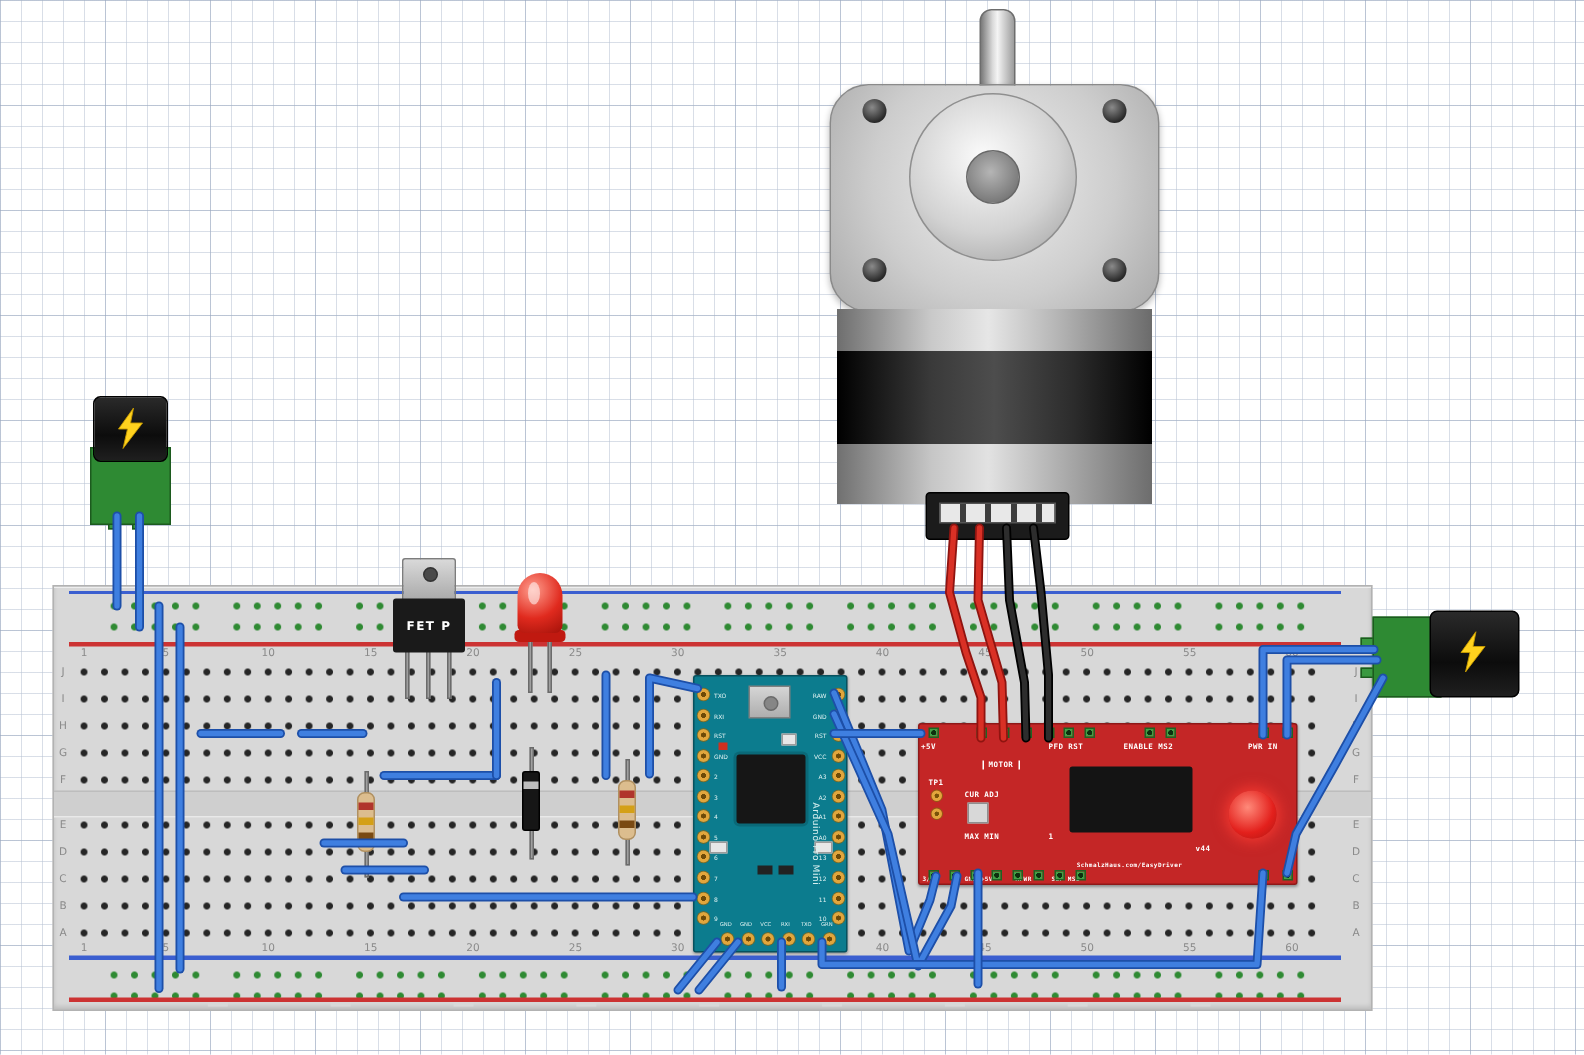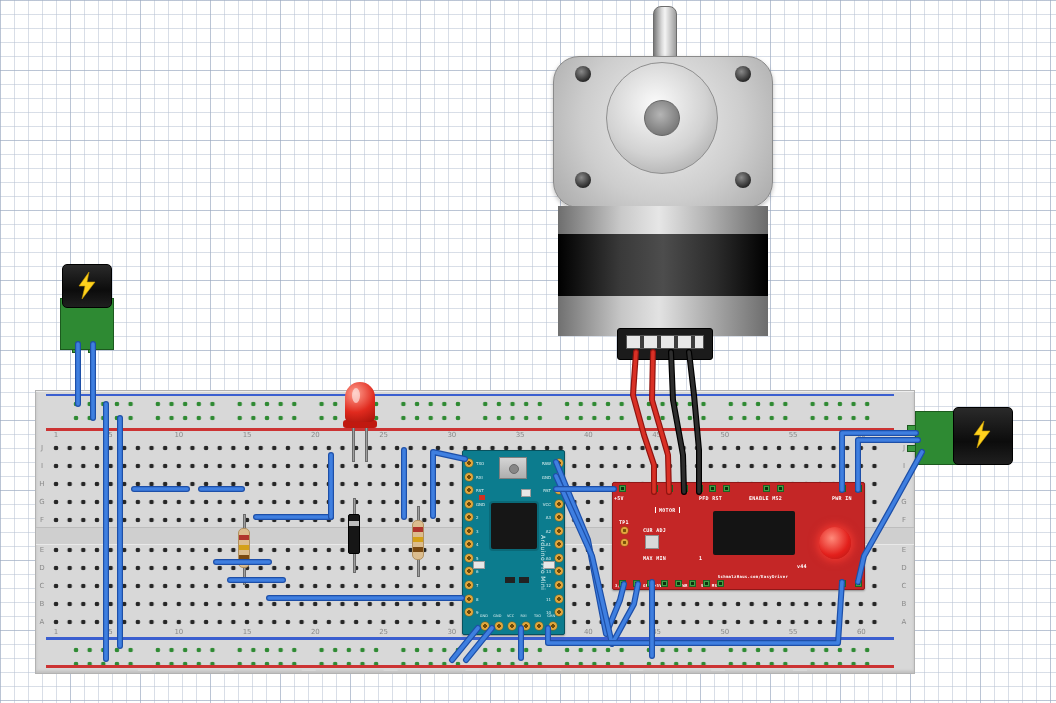--- a/index.html
+++ b/index.html
@@ -215,20 +215,31 @@
   <div class="jack-right">
     <div class="lead" style="left:-8px;top:20px;width:12px;height:7px"></div>
     <div class="lead" style="left:-8px;top:40px;width:12px;height:7px"></div>
     <div class="pcb-green" style="left:0;top:6px;width:46px;height:54px"></div>
     <div class="barrel" style="left:38px;top:2px;width:60px;height:58px"></div>
     <svg class="bolt" style="left:56px;top:16px" width="22" height="28" viewBox="0 0 22 28">
       <polygon points="13,0 3,14 9,14 6,27 19,10 11,10" fill="#ffd21e" stroke="#c79b00" stroke-width="0.6"></polygon>
     </svg>
   </div>
 
+  <div class="fet">
+    <div class="leg" style="left:10px;top:60px;height:34px"></div>
+    <div class="leg" style="left:24px;top:60px;height:34px"></div>
+    <div class="leg" style="left:38px;top:60px;height:34px"></div>
+    <div class="fet-tab">
+      <div class="fet-hole"></div>
+    </div>
+    <div class="fet-body">
+      <span>FET P</span>
+    </div>
+  </div>
 
   <div class="led">
     <div class="leg" style="left:10px;top:44px;height:36px"></div>
     <div class="leg" style="left:23px;top:44px;height:36px"></div>
     <div class="led-flange"></div>
     <div class="led-dome"></div>
     <div class="led-hi"></div>
   </div>
 
   <div class="resistor" style="left:236px;top:514px;height:84px">

